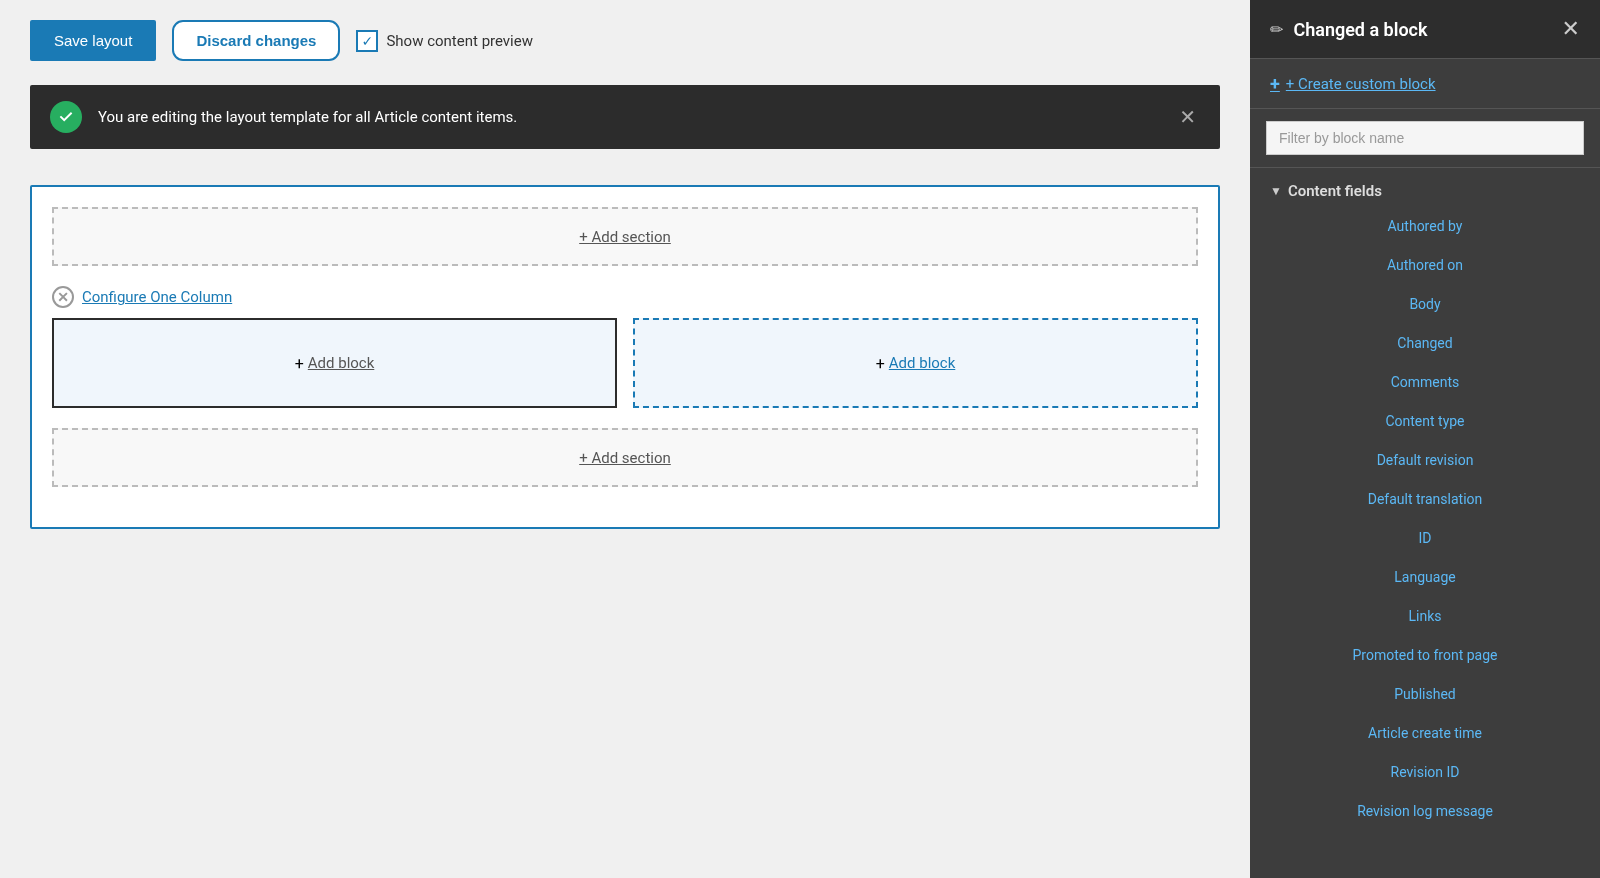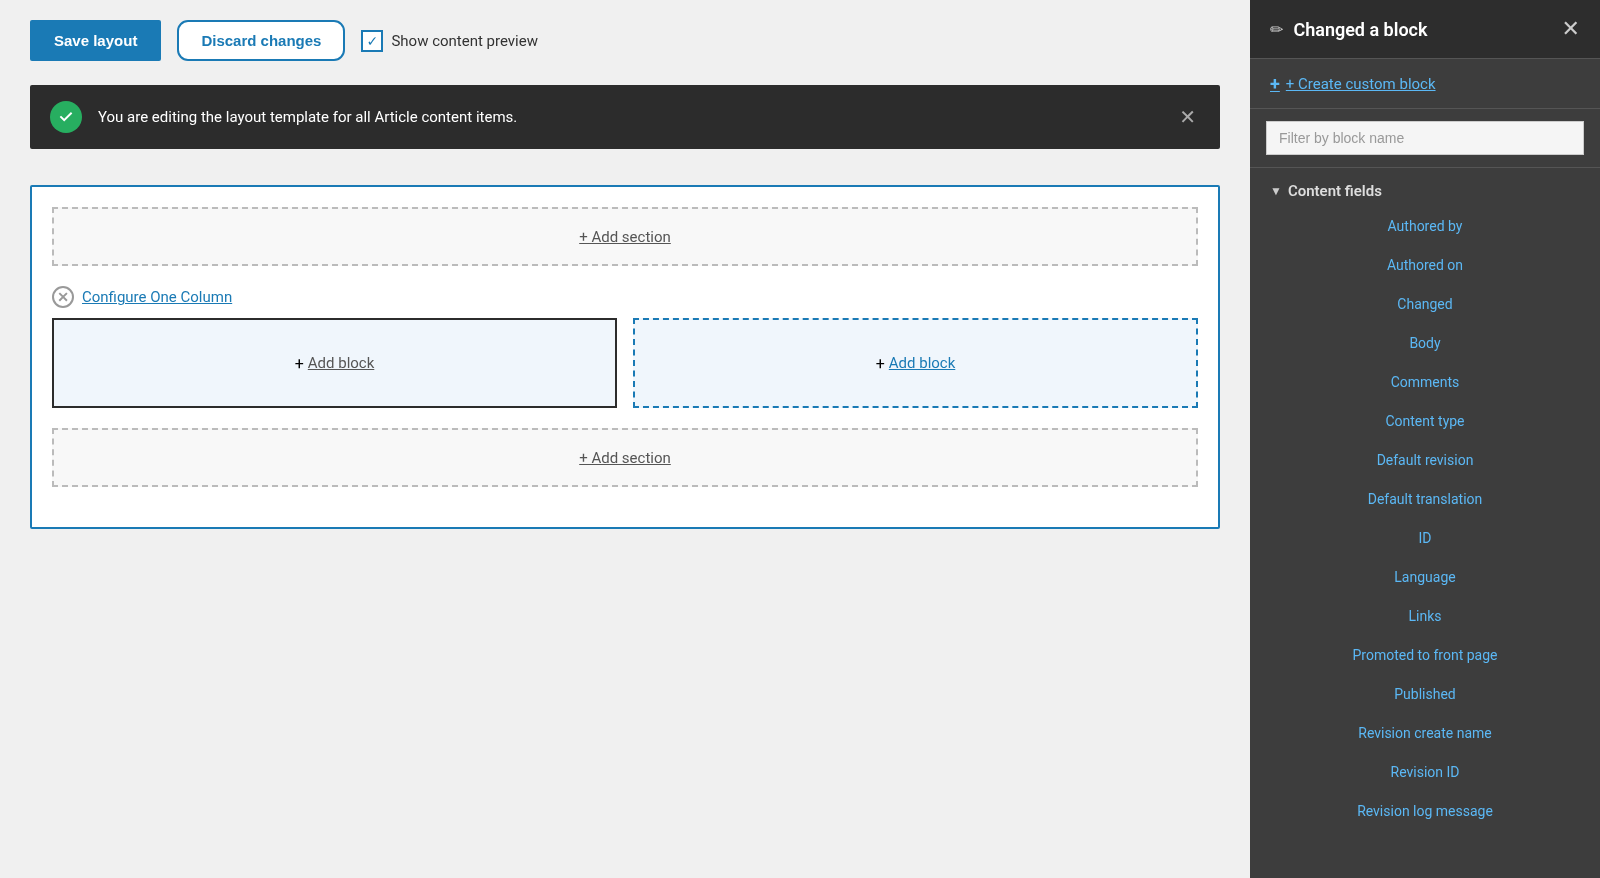--- a/index.html
+++ b/index.html
@@ -26,21 +26,21 @@
       gap: 16px;
       margin-bottom: 24px;
     }
 
     .btn-save {
       background: #1a7ab5;
       color: #fff;
       border: none;
       padding: 12px 24px;
       font-size: 15px;
-      font-weight: 700;
+      font-weight: 400;
       cursor: pointer;
       border-radius: 2px;
     }
 
     .btn-discard {
       background: #fff;
       color: #1a7ab5;
       border: 2px solid #1a7ab5;
       padding: 10px 22px;
       font-size: 15px;
@@ -418,31 +418,31 @@
 
   <div class="sidebar-content">
     <div class="content-fields-section">
       <div class="section-header">
         <span class="triangle-icon">▼</span>
         <span class="section-title">Content fields</span>
       </div>
       <div class="fields-list" id="fields-list">
       <span class="field-item">Authored by</span>
           <span class="field-item">Authored on</span>
+          <span class="field-item">Body</span>
           <span class="field-item">Changed</span>
-          <span class="field-item">Body</span>
           <span class="field-item">Comments</span>
           <span class="field-item">Content type</span>
           <span class="field-item">Default revision</span>
           <span class="field-item">Default translation</span>
           <span class="field-item">ID</span>
           <span class="field-item">Language</span>
           <span class="field-item">Links</span>
           <span class="field-item">Promoted to front page</span>
           <span class="field-item">Published</span>
-          <span class="field-item">Revision create name</span>
+          <span class="field-item">Article create time</span>
           <span class="field-item">Revision ID</span>
           <span class="field-item">Revision log message</span>
         </div>
     </div>
   </div>
 
 </div>
 
 </body></html>

